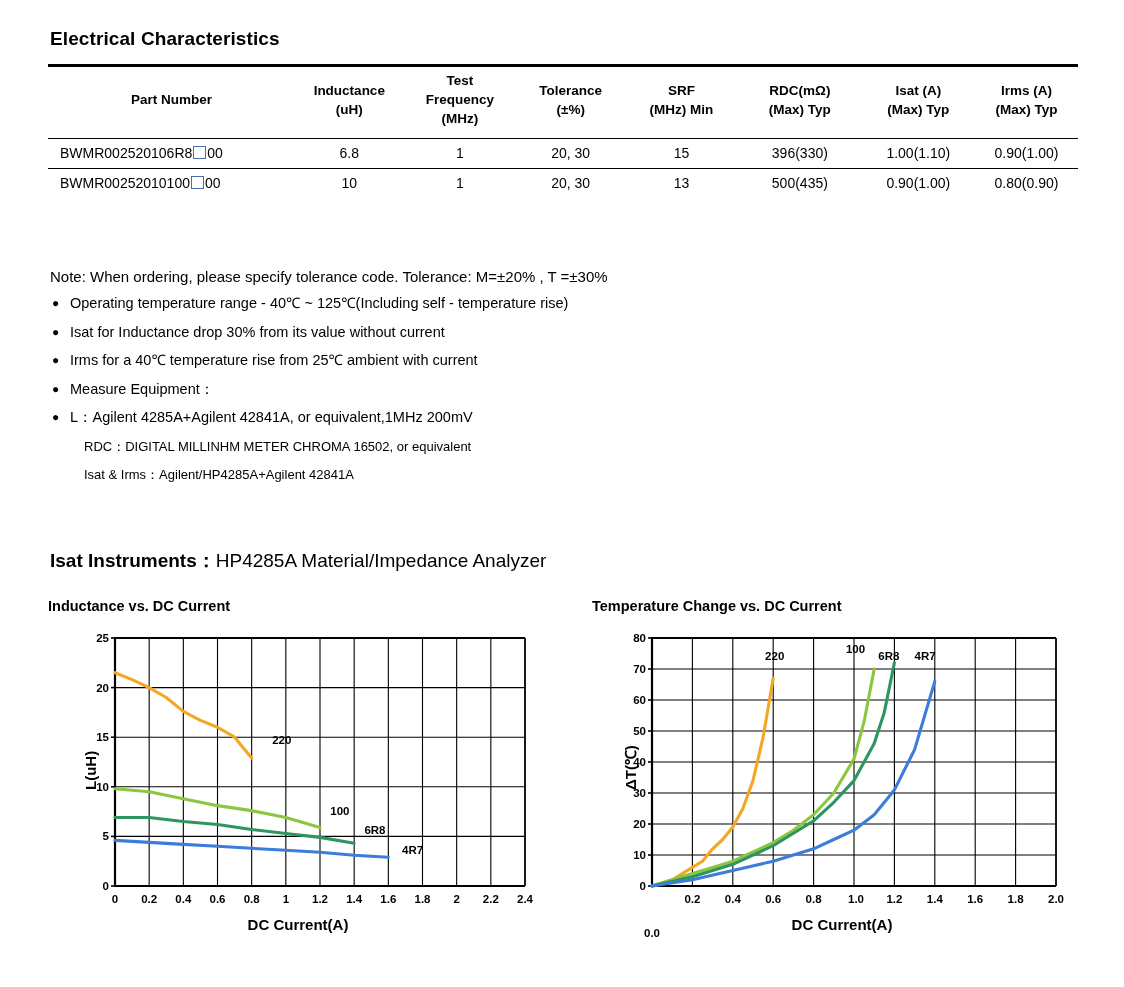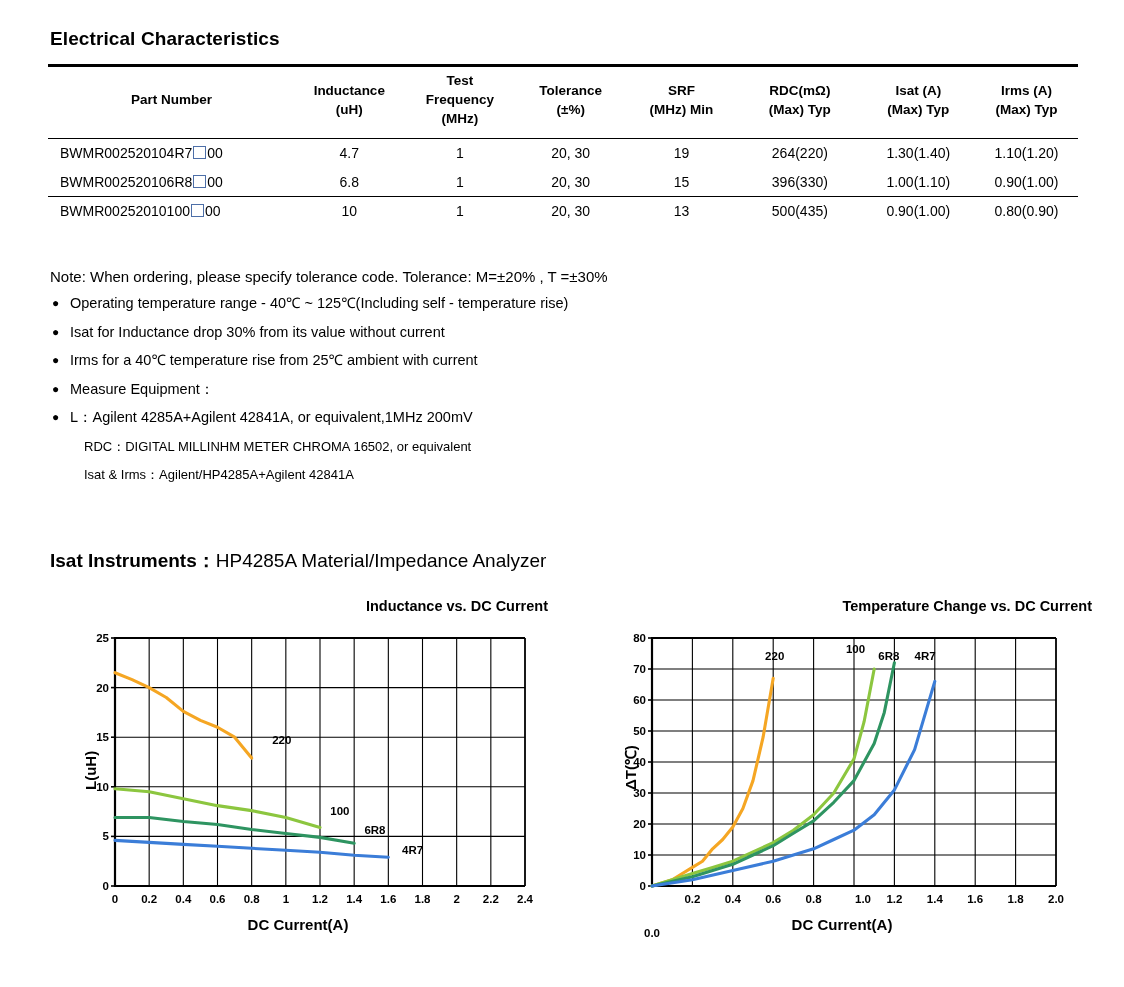--- a/index.html
+++ b/index.html
@@ -58,21 +58,21 @@
   
   .instruments {
     position:absolute; left:50px; top:548px; font-size:19px;
   }
   .instruments b { font-weight:bold; }
   .instruments span.val { font-weight:normal; }
 
   
   .chart { position:absolute; }
   .chart-title {
-    position:absolute; width:100%; text-align:right; top:0;
+    position:absolute; width:100%; text-align:left; top:0;
     font-size:14.5px; font-weight:bold;
   }
   .chart-xlabel {
     position:absolute; width:100%; text-align:center;
     font-size:15px; font-weight:bold;
   }
   .ylab {
     position:absolute; font-size:15px; font-weight:bold;
     transform:rotate(-90deg); transform-origin:left top; white-space:nowrap;
   }
@@ -127,30 +127,20 @@
           <div>Isat (A)</div>
           <div>(Max) Typ</div>
         </th>
         <th class="tbl-top tbl-headline" style="width:11%;">
           <div>Irms (A)</div>
           <div>(Max) Typ</div>
         </th>
       </tr>
     </thead>
     <tbody id="table-body">
-        <tr>
-          <td class="partnum"><span>BWMR002520104R7</span><span class="box-ph"></span><span>00</span></td>
-          <td>4.7</td>
-          <td>1</td>
-          <td>20, 30</td>
-          <td>19</td>
-          <td>264(220)</td>
-          <td>1.30(1.40)</td>
-          <td>1.10(1.20)</td>
-        </tr>
         <tr>
           <td class="partnum"><span>BWMR002520106R8</span><span class="box-ph"></span><span>00</span></td>
           <td>6.8</td>
           <td>1</td>
           <td>20, 30</td>
           <td>15</td>
           <td>396(330)</td>
           <td>1.00(1.10)</td>
           <td>0.90(1.00)</td>
         </tr>
@@ -300,21 +290,21 @@
         <polyline points="60.00,288.00 80.20,281.80 100.40,269.40 110.50,263.20 120.60,250.80 130.70,241.50 140.80,229.10 150.90,210.50 161.00,182.60 171.10,139.20 181.20,80.30" fill="none" stroke="#F5A623" stroke-width="3.1" stroke-linecap="round" stroke-linejoin="round"></polyline>
         <polyline points="60.00,288.00 100.40,275.60 120.60,269.40 140.80,263.20 161.00,253.90 181.20,244.60 201.40,232.20 221.60,216.70 241.80,195.00 262.00,160.90 272.10,123.70 282.20,71.00" fill="none" stroke="#8CC63F" stroke-width="3.1" stroke-linecap="round" stroke-linejoin="round"></polyline>
         <polyline points="60.00,288.00 100.40,278.70 120.60,272.50 140.80,266.30 161.00,257.00 181.20,247.70 201.40,235.30 221.60,222.90 241.80,204.30 262.00,182.60 282.20,145.40 292.30,114.40 302.40,64.80" fill="none" stroke="#2E9461" stroke-width="3.1" stroke-linecap="round" stroke-linejoin="round"></polyline>
         <polyline points="60.00,288.00 100.40,281.80 140.80,272.50 181.20,263.20 221.60,250.80 241.80,241.50 262.00,232.20 282.20,216.70 302.40,191.90 322.60,151.60 342.80,83.40" fill="none" stroke="#3B7DD8" stroke-width="3.1" stroke-linecap="round" stroke-linejoin="round"></polyline>
       </svg>
       <div class="tick-x" style="left: 60px; top: 295px; margin-top: 34px;">0.0</div>
       <div class="tick-x" style="left: 100.4px; top: 295px;">0.2</div>
       <div class="tick-x" style="left: 140.8px; top: 295px;">0.4</div>
       <div class="tick-x" style="left: 181.2px; top: 295px;">0.6</div>
       <div class="tick-x" style="left: 221.6px; top: 295px;">0.8</div>
-      <div class="tick-x" style="left: 271px; top: 295px;">1.0</div>
+      <div class="tick-x" style="left: 264px; top: 295px;">1.0</div>
       <div class="tick-x" style="left: 302.4px; top: 295px;">1.2</div>
       <div class="tick-x" style="left: 342.8px; top: 295px;">1.4</div>
       <div class="tick-x" style="left: 383.2px; top: 295px;">1.6</div>
       <div class="tick-x" style="left: 423.6px; top: 295px;">1.8</div>
       <div class="tick-x" style="left: 464px; top: 295px;">2.0</div>
       <div class="tick-y" style="left: 28px; width: 26px; top: 288px;">0</div>
       <div class="tick-y" style="left: 28px; width: 26px; top: 257px;">10</div>
       <div class="tick-y" style="left: 28px; width: 26px; top: 226px;">20</div>
       <div class="tick-y" style="left: 28px; width: 26px; top: 195px;">30</div>
       <div class="tick-y" style="left: 28px; width: 26px; top: 164px;">40</div>

